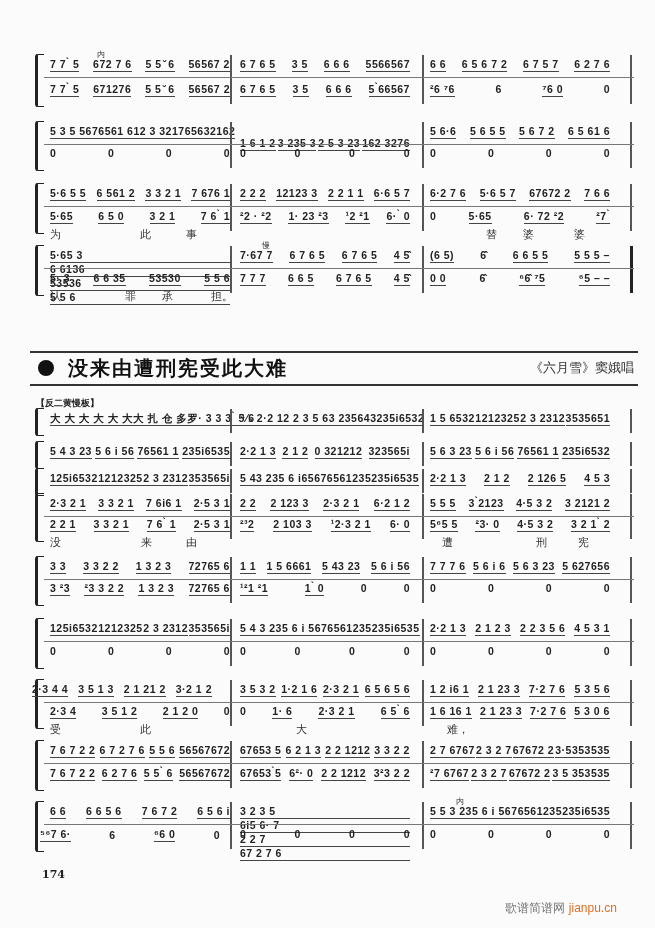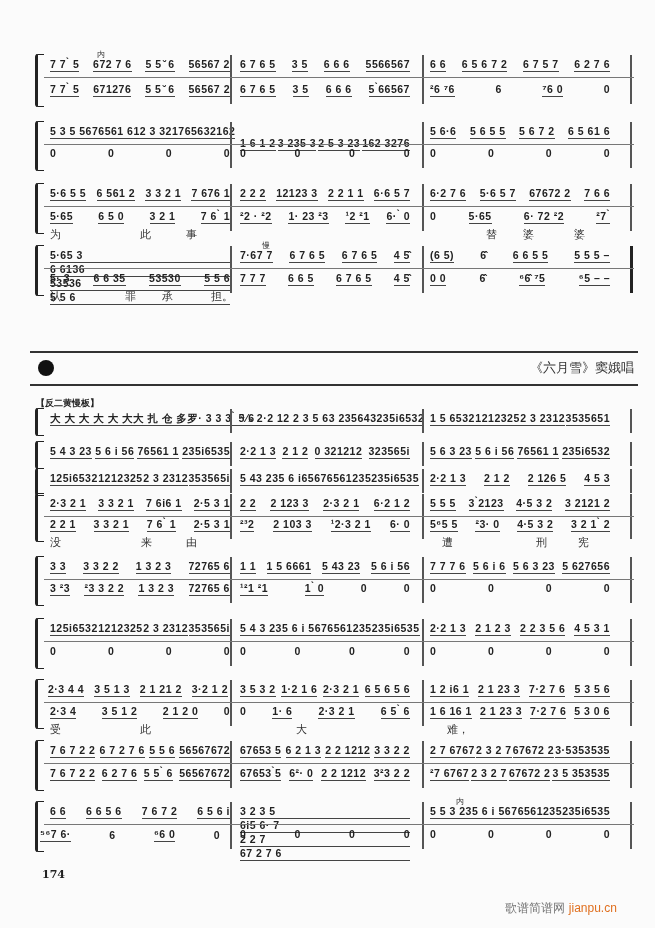--- a/index.html
+++ b/index.html
@@ -33,20 +33,21 @@
   .watermark .en { color:#e07020; font-family:"Liberation Sans", sans-serif; }
 </style>
 </head>
 <body>
 
 <div id="page"></div>
 
 <div class="rule" style="top:351px;"></div>
 <div class="title-row">
   <span class="bullet"></span>
+  <span class="title">没来由遭刑宪受此大难</span>
   <span class="source">《六月雪》窦娥唱</span>
 </div>
 <div class="rule" style="top:384px;"></div>
 <div class="tempo">【反二黄慢板】</div>
 
 <div class="page-num">174</div>
 <div class="watermark">
   <span>歌谱简谱网</span>
   <span class="en">jianpu.cn</span>
 </div>
@@ -413,21 +414,21 @@
     <span class="cell plain">0</span>
     <span class="cell plain">0</span>
     <span class="cell plain">0</span>
     <span class="cell plain">0</span>
   </div>
 <div class="bar" style="left: 230px; top: 619px; height: 47px;"></div>
 <div class="bar" style="left: 422px; top: 619px; height: 47px;"></div>
 <div class="bar" style="left: 630px; top: 619px; height: 47px;"></div>
 <div class="tie" style="left: 44px; width: 590px; top: 641px;"></div>
 <div class="brace" style="top: 679px; height: 48px;"></div>
-<div class="m" style="left: 48px; top: 683px; width: 180px;">
+<div class="m" style="left: 32px; top: 683px; width: 180px;">
     <span class="cell">2·3 4 4</span>
     <span class="cell">3 5 1 3</span>
     <span class="cell">2 1 21 2</span>
     <span class="cell">3·2 1 2</span>
   </div>
 <div class="m" style="left: 240px; top: 683px; width: 170px;">
     <span class="cell">3 5 3 2</span>
     <span class="cell">1·2 1 6</span>
     <span class="cell">2·3 2 1</span>
     <span class="cell">6 5 6 5 6</span>

